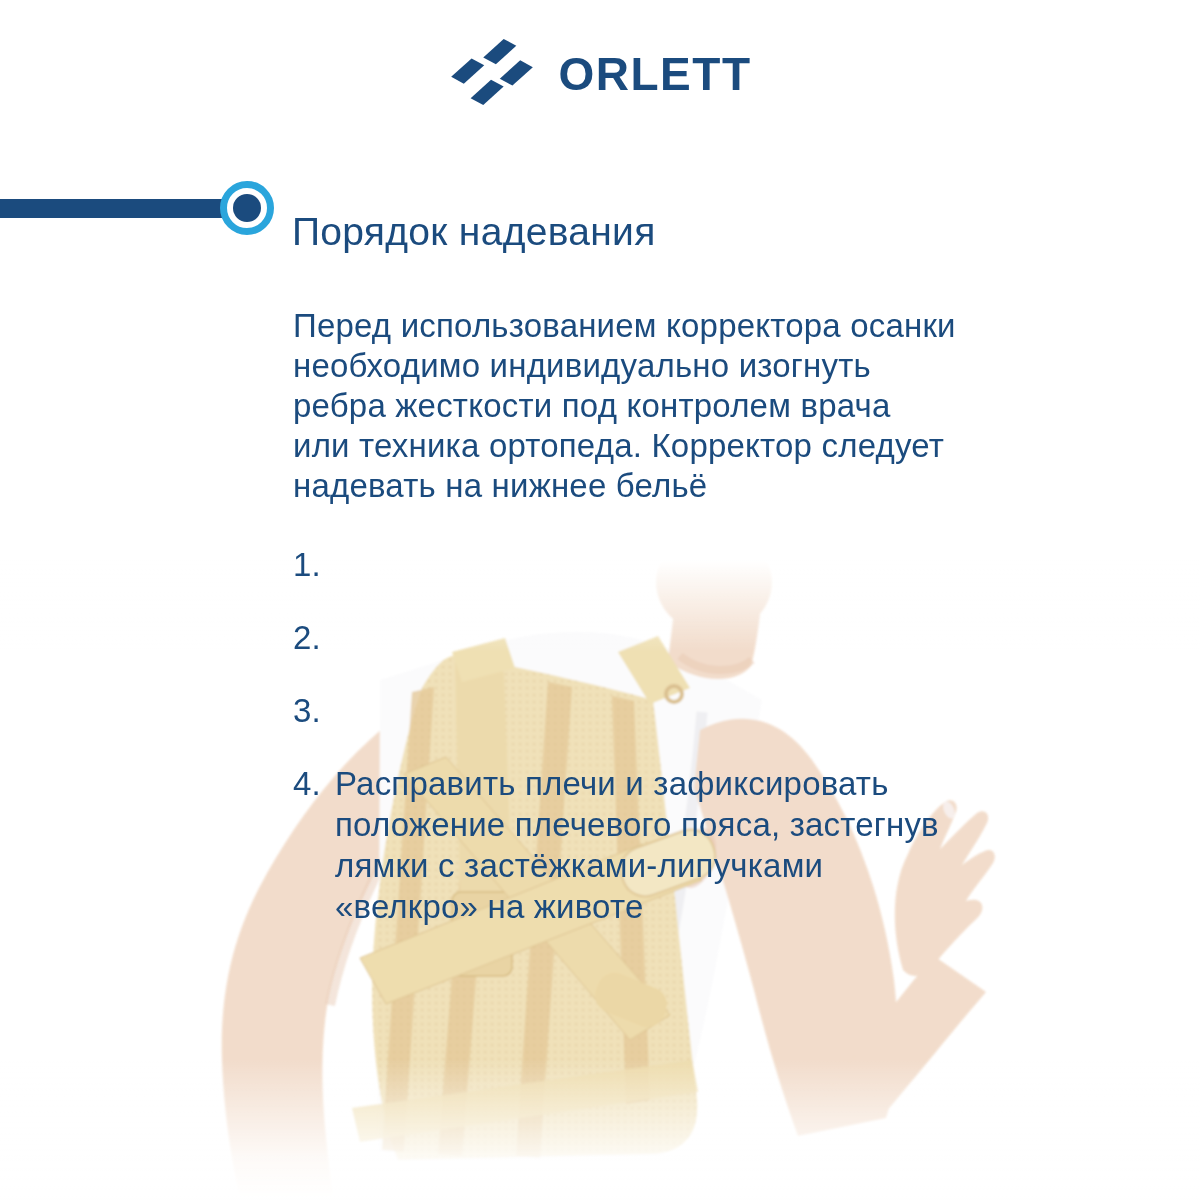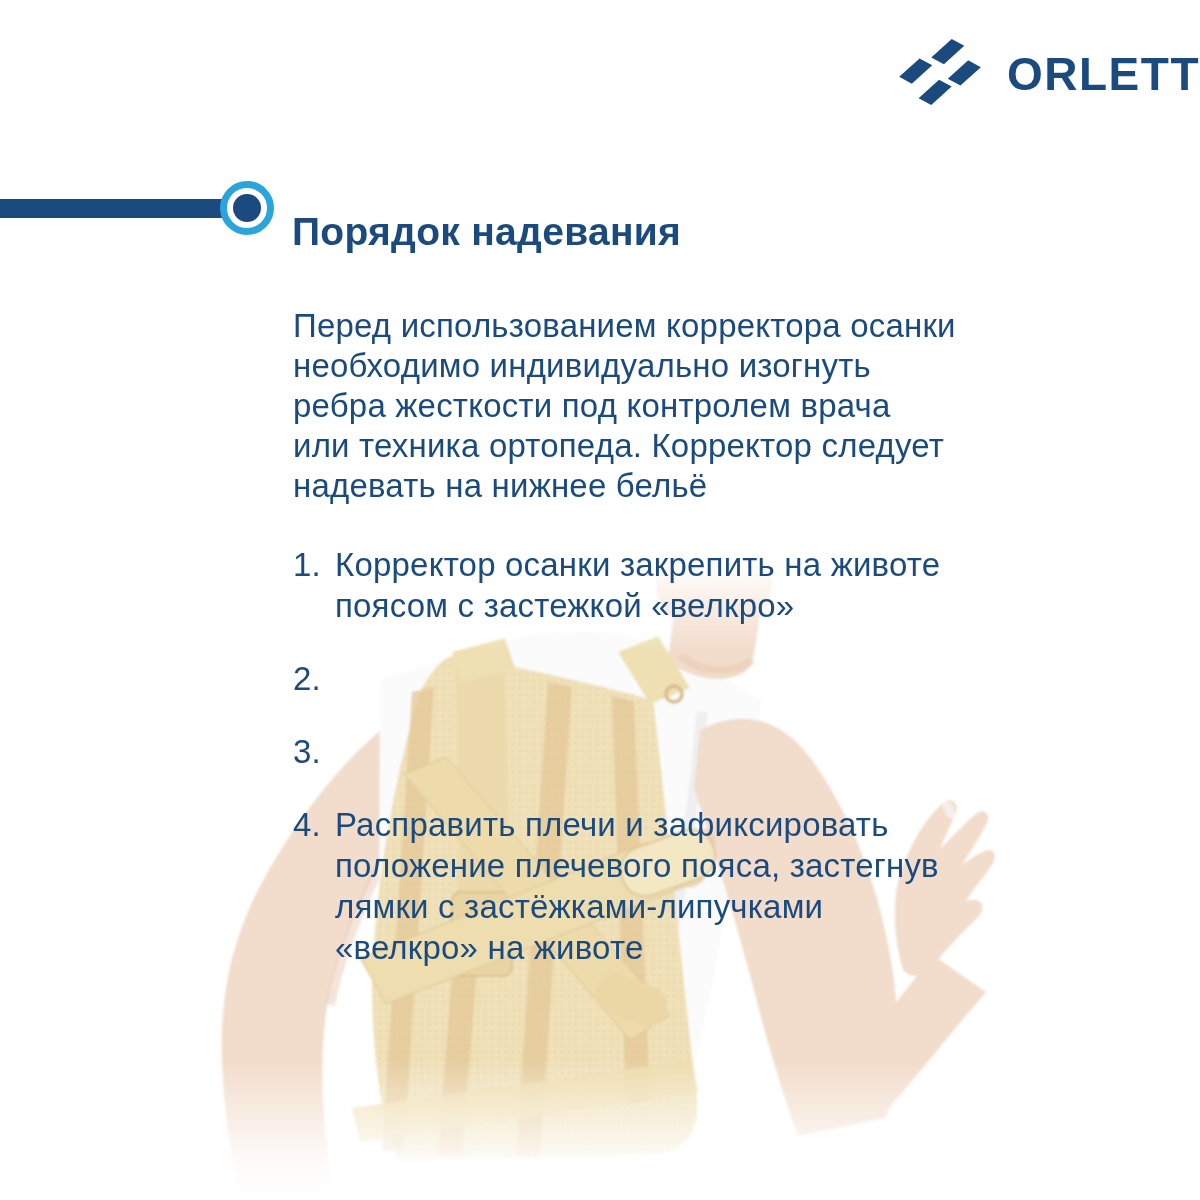--- a/index.html
+++ b/index.html
@@ -3,40 +3,40 @@
 <meta charset="utf-8">
 <style>
   html,body{margin:0;padding:0;background:#ffffff;}
   .page{
     position:relative;width:1200px;height:1200px;overflow:hidden;background:#ffffff;
     font-family:"Liberation Sans","DejaVu Sans",sans-serif;
   }
   
   .logo{
     position:absolute;top:36px;left:0;width:1200px;height:72px;
-    display:flex;justify-content:flex-end;align-items:center;gap:24px;z-index:3;
+    display:flex;justify-content:center;align-items:center;gap:24px;z-index:3;
   }
   .wordmark{
     font-size:46px;font-weight:800;letter-spacing:1.5px;color:#1B4B7E;line-height:1;
     transform:translateY(2px);
   }
   
   .heading-rule{
     position:absolute;left:0;top:199px;width:252px;height:19px;background:#1B4B7E;z-index:2;
   }
   .heading-bullet{
     position:absolute;left:220px;top:181px;width:54px;height:54px;box-sizing:border-box;
     border:7px solid #2AA5DC;border-radius:50%;background:#ffffff;z-index:3;
   }
   .bullet-core{
     position:absolute;inset:6px;border-radius:50%;background:#1B4B7E;
   }
   .page-title{
     position:absolute;left:292px;top:186px;z-index:3;
-    font-size:39px;font-weight:700;color:#1B4B7E;letter-spacing:0.3px;line-height:40px;
+    font-size:39px;font-weight:400;color:#1B4B7E;letter-spacing:0.3px;line-height:40px;
   }
   
   .content{
     position:absolute;left:293px;top:262px;width:745px;z-index:2;color:#1B4B7E;
   }
   .intro{
     font-size:33px;line-height:40px;white-space:pre-line;letter-spacing:0.2px;margin-top:44px;
   }
   .steps{margin-top:38px;}
   .step{display:flex;margin-bottom:32px;font-size:33px;line-height:41px;letter-spacing:0.2px;}
@@ -149,22 +149,20 @@
   <div class="content">
     <p class="intro">Перед использованием корректора осанки
 необходимо индивидуально изогнуть
 ребра жесткости под контролем врача
 или техника ортопеда. Корректор следует
 надевать на нижнее бельё</p>
 
     <div class="steps">
       <div class="step">
         <span class="step-num">1.</span>
-        <span class="step-text">Корректор осанки закрепить на животе
-поясом с застежкой «велкро»</span>
       </div>
       <div class="step">
         <span class="step-num">2.</span>
       </div>
       <div class="step">
         <span class="step-num">3.</span>
       </div>
       <div class="step">
         <span class="step-num">4.</span>
         <span class="step-text">Расправить плечи и зафиксировать

